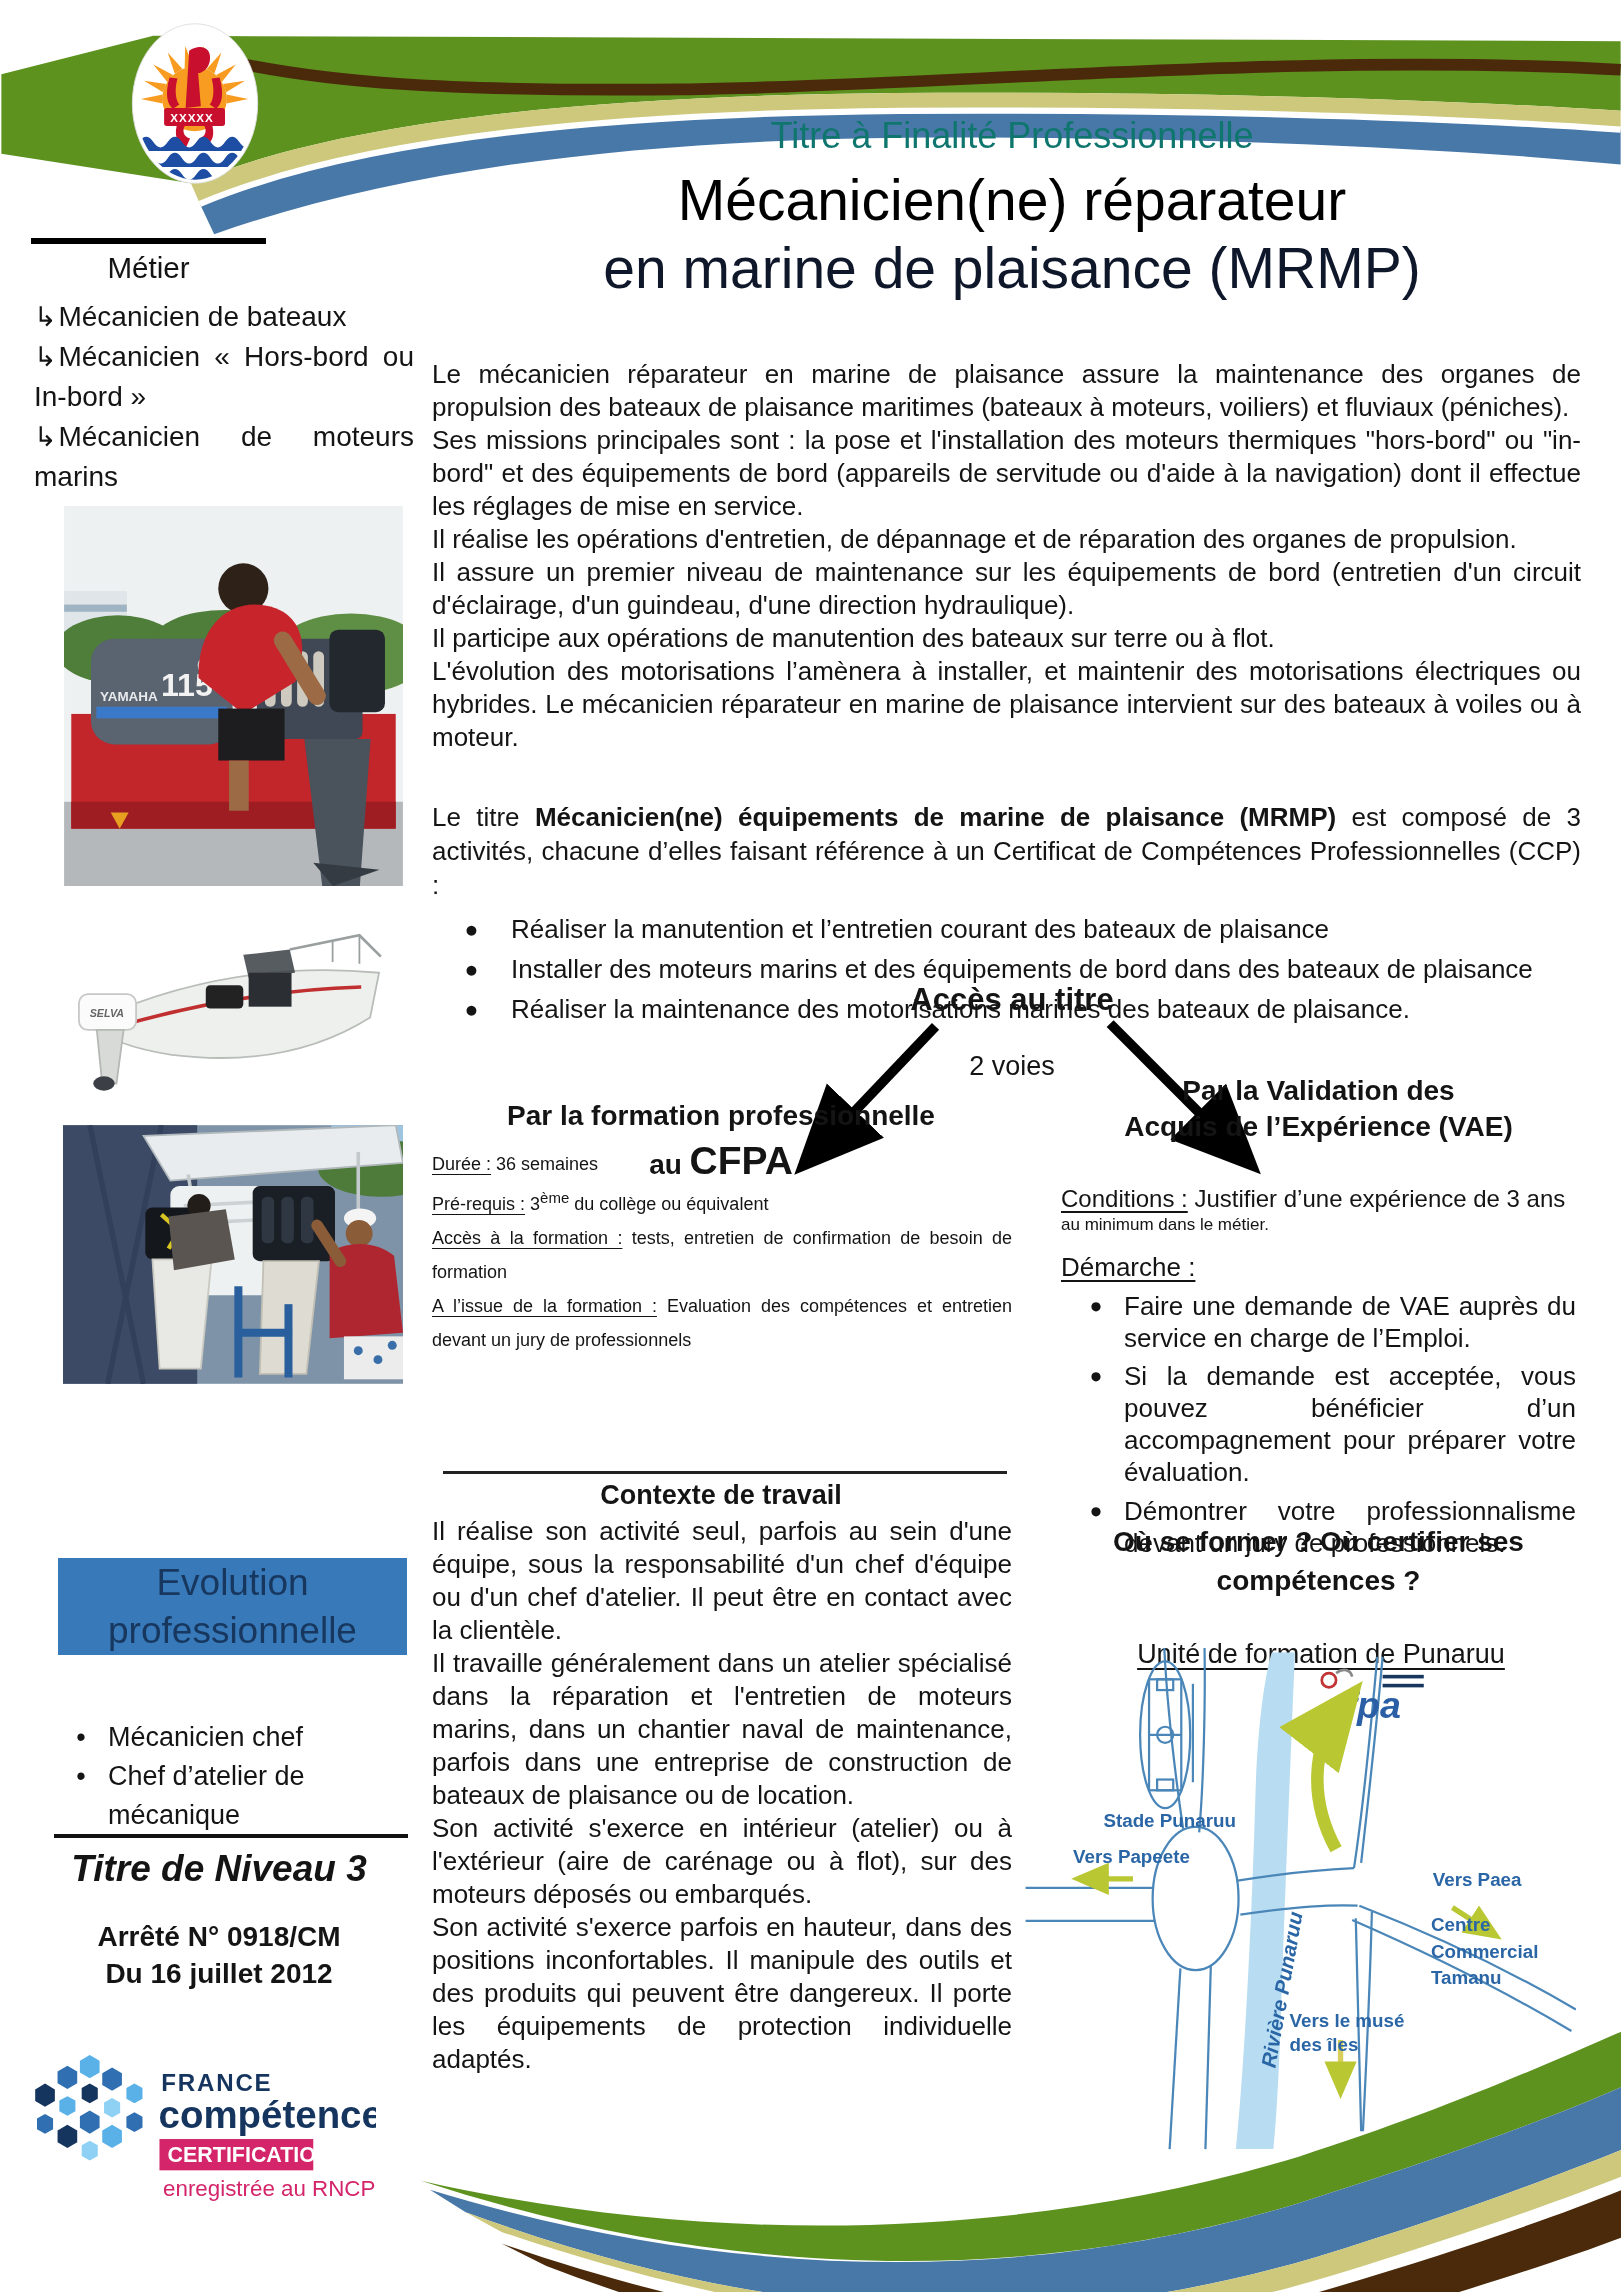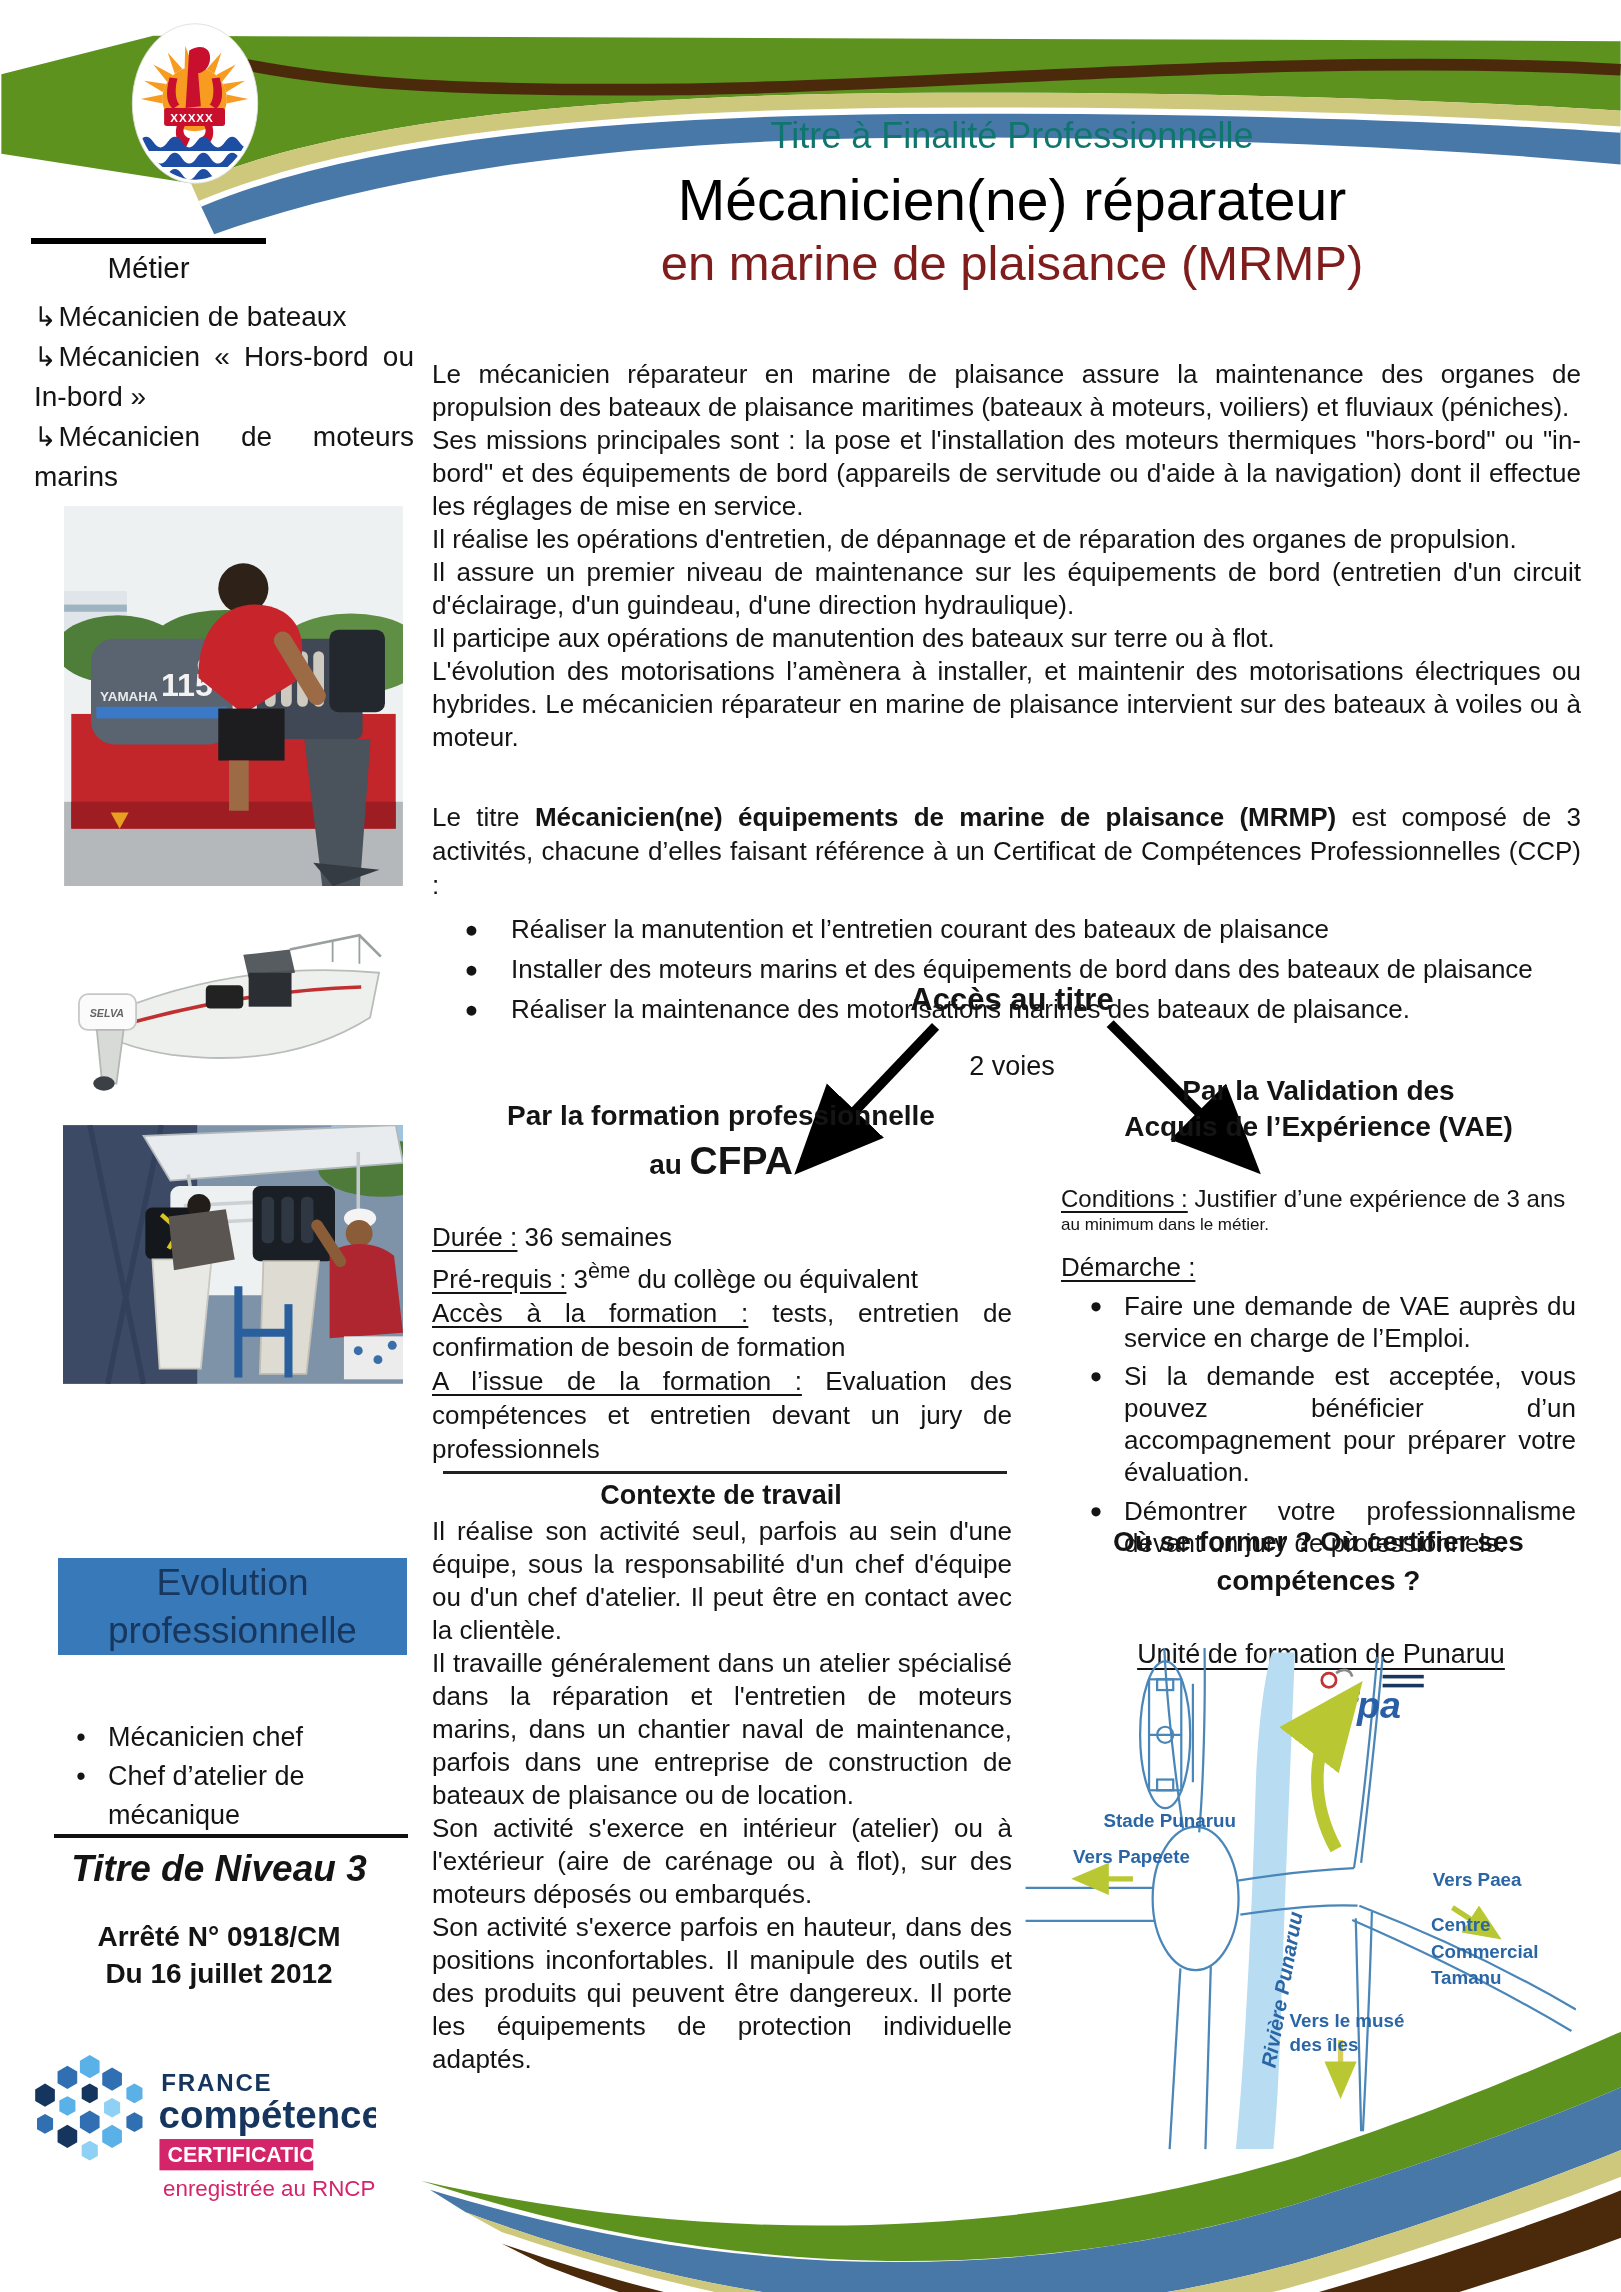--- a/index.html
+++ b/index.html
@@ -8,21 +8,21 @@
   .abs{position:absolute;}
   .center{text-align:center;}
   .just{text-align:justify;}
   .b{font-weight:bold;}
   .u{text-decoration:underline;text-underline-offset:3.6px;}
   .nowrap{white-space:nowrap;}
 
   
   .pretitle{left:430px;top:115px;width:1164px;font-size:36px;color:#0f766e;}
   .maintitle1{left:430px;top:167px;width:1164px;font-size:57px;color:#000;}
-  .maintitle2{left:430px;top:235px;width:1164px;font-size:49px;color:#7f1d1d;}
+  .maintitle2{left:430px;top:235px;width:1164px;font-size:57px;color:#0f172a;}
 
   
   .metier-line{left:31px;top:238px;width:235px;height:6.3px;background:#000;}
   .metier-title{left:31px;top:251px;width:235px;font-size:29.6px;}
   .metier-list{left:34px;top:297px;width:380px;font-size:28px;line-height:40px;}
   .metier-item{text-align:justify;}
   .branch-icon{font-size:27px;margin-right:1.8px;}
 
   .evo-box{left:58px;top:1558px;width:349px;height:97px;background:#3879b9;
            display:flex;flex-direction:column;justify-content:center;align-items:center;
@@ -41,21 +41,21 @@
   .titleblock{left:432px;top:800px;width:1149px;font-size:26px;line-height:34px;}
   .tb-bullets{margin-top:7.2px;}
   .tb-row{display:flex;line-height:40px;}
   .tb-dot{width:79px;text-align:center;flex:none;font-size:23px;}
   .acces-title{left:430px;top:982px;width:1164px;font-size:31px;font-weight:bold;}
   .acces-sub{left:430px;top:1025px;width:1164px;font-size:27px;margin-top:26px;}
 
   .form-h1{left:430px;top:1100px;width:582px;font-size:28px;font-weight:bold;}
   .form-h2{left:430px;top:1139px;width:582px;font-weight:bold;font-size:28px;}
   .form-h2 .big{font-size:39px;}
-  .form-details{left:432px;top:1220px;width:580px;font-size:26px;line-height:34px;}
+  .form-details{left:432px;top:1147px;width:580px;font-size:18px;line-height:34px;}
   .form-details p{margin:0;text-align:justify;}
 
   .ctx-hr{left:443px;top:1471px;width:564px;height:2.7px;background:#222;}
   .ctx-title{left:430px;top:1480px;width:582px;font-size:27px;font-weight:bold;}
   .ctx-paras{left:432px;top:1515px;width:580px;font-size:26px;line-height:33px;}
   .ctx-paras p{margin:0;text-align:justify;}
 
   .vae-h{left:1061px;top:1073px;width:515px;font-size:28px;font-weight:bold;line-height:36px;}
   .vae-cond{left:1061px;top:1182px;width:515px;font-size:24px;line-height:33px;}
   .vae-cond2{left:1061px;top:1215px;width:515px;font-size:17px;text-align:left;}

